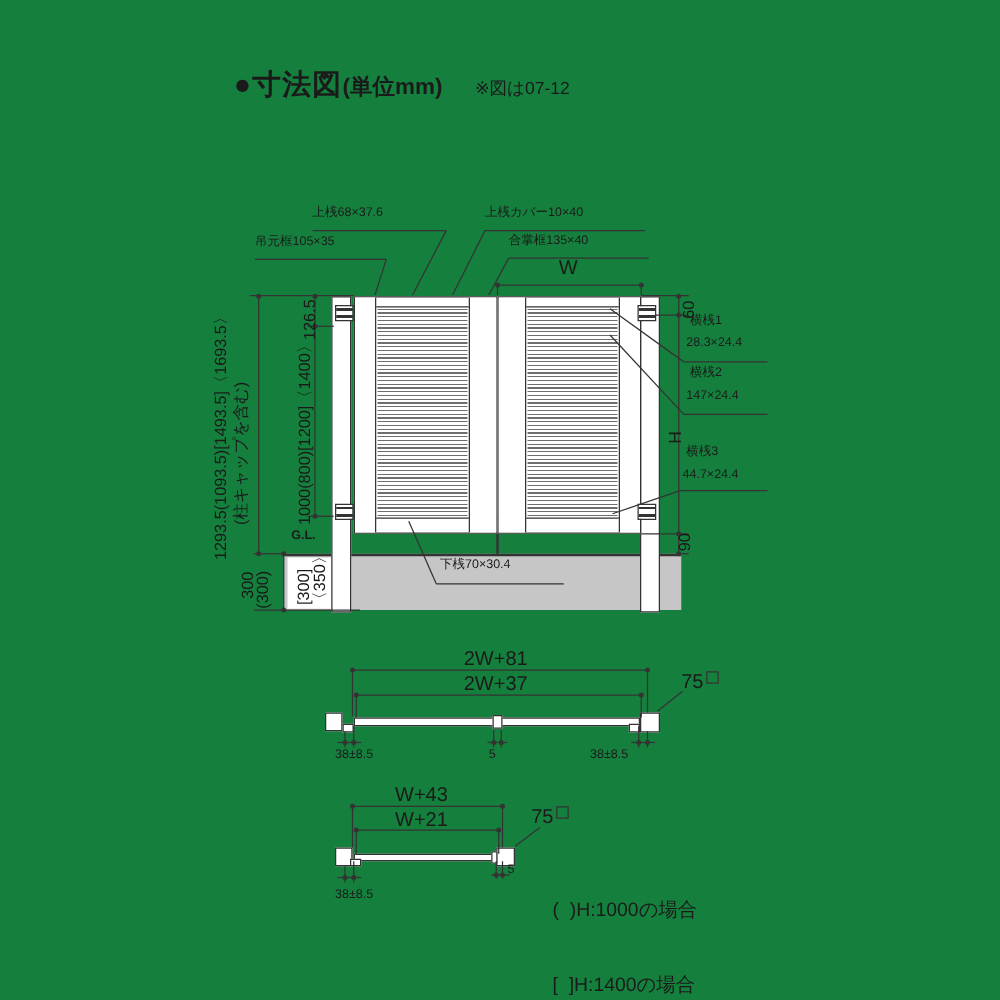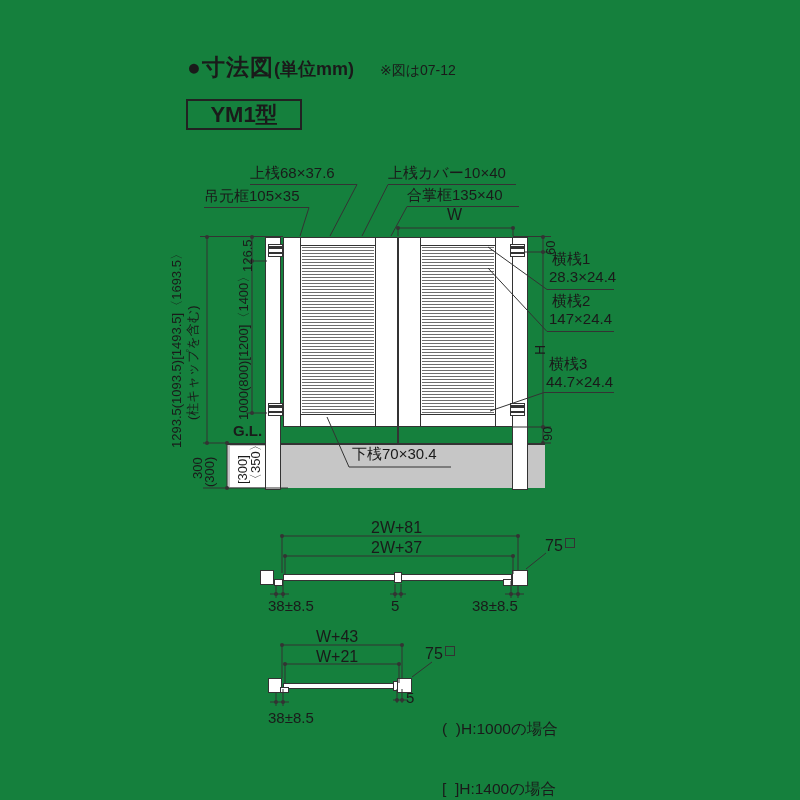--- a/index.html
+++ b/index.html
@@ -1,21 +1,21 @@
 <!DOCTYPE html>
 <html><head>
 <meta charset="utf-8">
 <style>
   html,body{margin:0;padding:0;background:#fff;}
   #canvas{
     position:relative;width:800px;height:800px;background:#15803d;
     font-family:"Liberation Sans","DejaVu Sans",sans-serif;color:#1a1a1a;
     overflow:hidden;
   }
-  .lbl{position:absolute;font-size:15px;white-space:nowrap;line-height:1.1;}
+  .lbl{position:absolute;font-size:10px;white-space:nowrap;line-height:1.1;}
   .rot{position:absolute;font-size:13px;white-space:nowrap;transform:rotate(-90deg);transform-origin:0 0;line-height:1;}
   .shape{position:absolute;background:#fff;border:1.5px solid #333;box-sizing:border-box;}
   .thinshape{position:absolute;background:#fff;border:1.2px solid #333;box-sizing:border-box;}
   
   .titlerow{position:absolute;left:187px;top:52px;display:flex;align-items:baseline;}
   .title-main{font-size:23px;font-weight:bold;letter-spacing:1px;}
   .title-unit{font-size:18px;font-weight:bold;}
   .title-note{font-size:14px;margin-left:26px;text-align:right;}
   .modelbox{position:absolute;left:186px;top:99px;width:116px;height:31px;border:2.5px solid #222;
     display:flex;align-items:center;justify-content:center;font-size:22px;font-weight:bold;box-sizing:border-box;}
@@ -42,23 +42,20 @@
 </style>
 </head>
 <body>
 
 <div id="canvas">
 
   <div class="titlerow">
     <span class="title-main">●寸法図</span>
     <span class="title-unit">(単位mm)</span>
     <span class="title-note">※図は07-12</span>
-  </div>
-  <div class="modelbox">
-    <span>YM1型</span>
   </div>
 
   <div>
     <div class="ground"></div>
     <div class="gpatch"></div>
 
     <div class="post" style="left:265px;"></div>
     <div class="post" style="left:512px;"></div>
 
     <div class="leaf" style="left:283px;">

